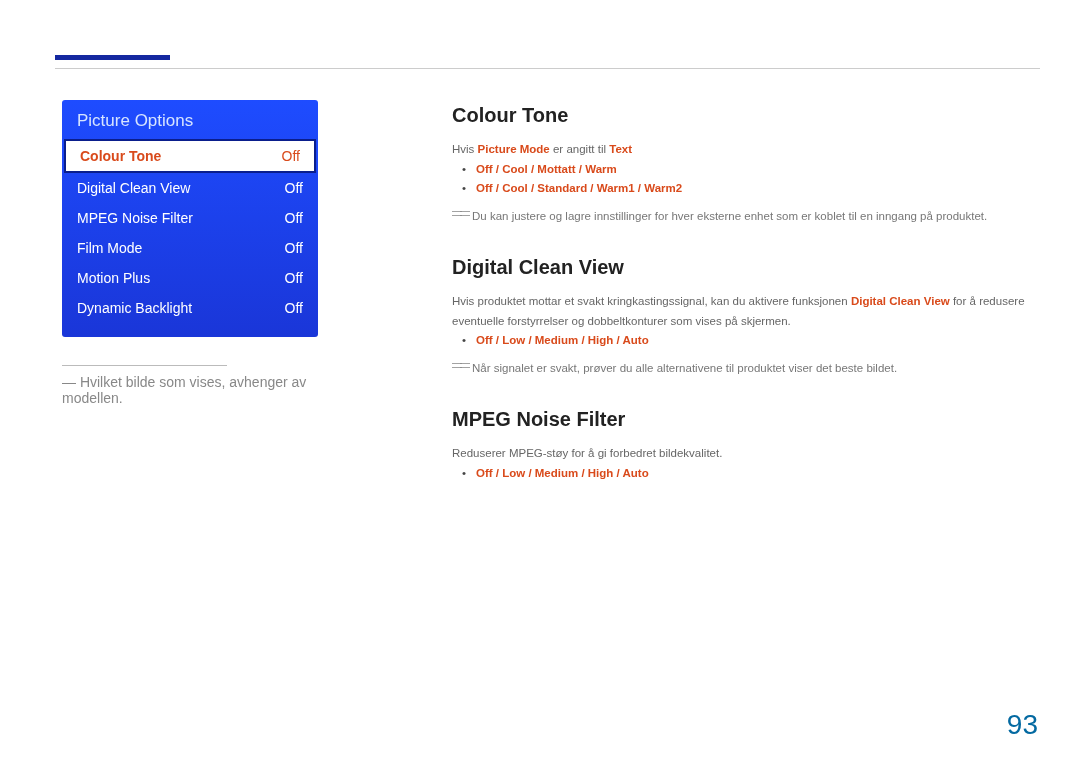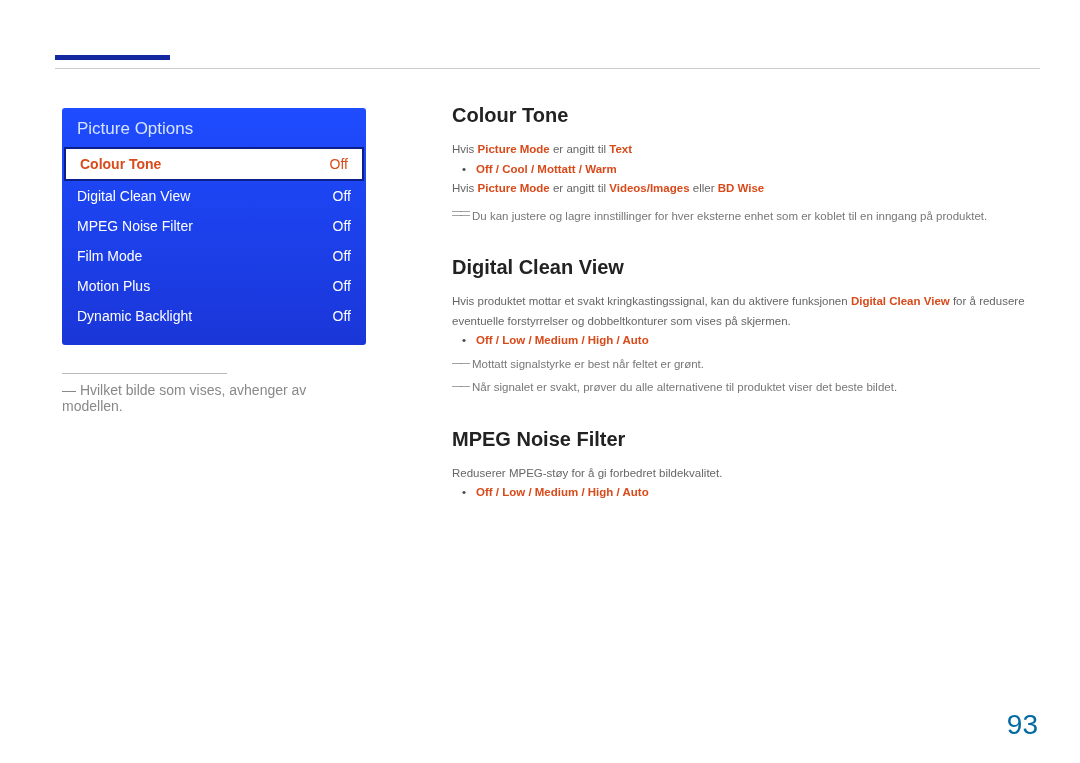--- a/index.html
+++ b/index.html
@@ -22,22 +22,22 @@
     position: absolute;
     top: 55px;
     left: 55px;
     width: 115px;
     height: 5px;
     background: #1428A0;
   }
   .left-col {
     position: absolute;
     left: 62px;
-    top: 108px;
-    width: 304px;
+    top: 100px;
+    width: 256px;
   }
   .osd-panel {
     background: linear-gradient(to bottom, #1e4cff, #1a36d8);
     border-radius: 3px;
     padding: 1px;
     color: #fff;
     font-size: 14px;
   }
   .osd-title {
     font-size: 17px;
@@ -164,39 +164,36 @@
   <div class="footnote">Hvilket bilde som vises, avhenger av modellen.</div>
 </div>
 
 <div class="right-col">
 
   <h2>Colour Tone</h2>
   <div class="para">
     <span>Hvis </span><span class="bold-red">Picture Mode</span><span> er angitt til </span><span class="bold-red">Text</span>
   </div>
   <div class="bullet"><span class="bold-red">Off / Cool / Mottatt / Warm</span></div>
-  <div class="para">
-    <span>Hvis </span><span class="bold-red">Picture Mode</span><span> er angitt til </span><span class="bold-red">Videos/Images</span><span> eller </span><span class="bold-red">BD Wise</span>
-  </div>
+  <div class="bullet"><span class="bold-red">Off / Cool / Standard / Warm1 / Warm2</span></div>
   <div class="dash-line">
     <span class="dash-mark">――</span>
   </div>
   <div class="dash-line">
     <span class="dash-mark">――</span>
     <span>Du kan justere og lagre innstillinger for hver eksterne enhet som er koblet til en inngang på produktet.</span>
   </div>
 
   <h2>Digital Clean View</h2>
   <div class="para">
     <span>Hvis produktet mottar et svakt kringkastingssignal, kan du aktivere funksjonen </span><span class="bold-red">Digital Clean View</span><span> for å redusere eventuelle forstyrrelser og dobbeltkonturer som vises på skjermen.</span>
   </div>
   <div class="bullet"><span class="bold-red">Off / Low / Medium / High / Auto</span></div>
   <div class="dash-line">
     <span class="dash-mark">――</span>
-    <span>Mottatt signalstyrke er best når feltet er grønt.</span>
   </div>
   <div class="dash-line">
     <span class="dash-mark">――</span>
     <span>Når signalet er svakt, prøver du alle alternativene til produktet viser det beste bildet.</span>
   </div>
 
   <h2>MPEG Noise Filter</h2>
   <div class="para">Reduserer MPEG-støy for å gi forbedret bildekvalitet.</div>
   <div class="bullet"><span class="bold-red">Off / Low / Medium / High / Auto</span></div>
 

